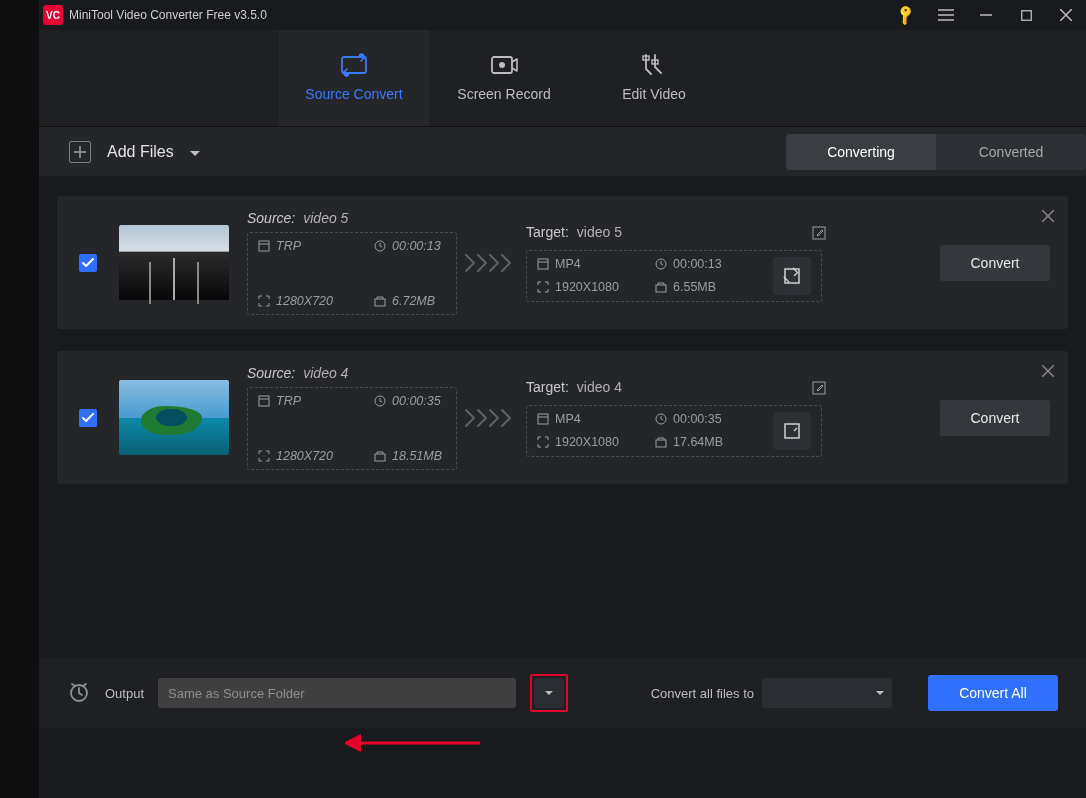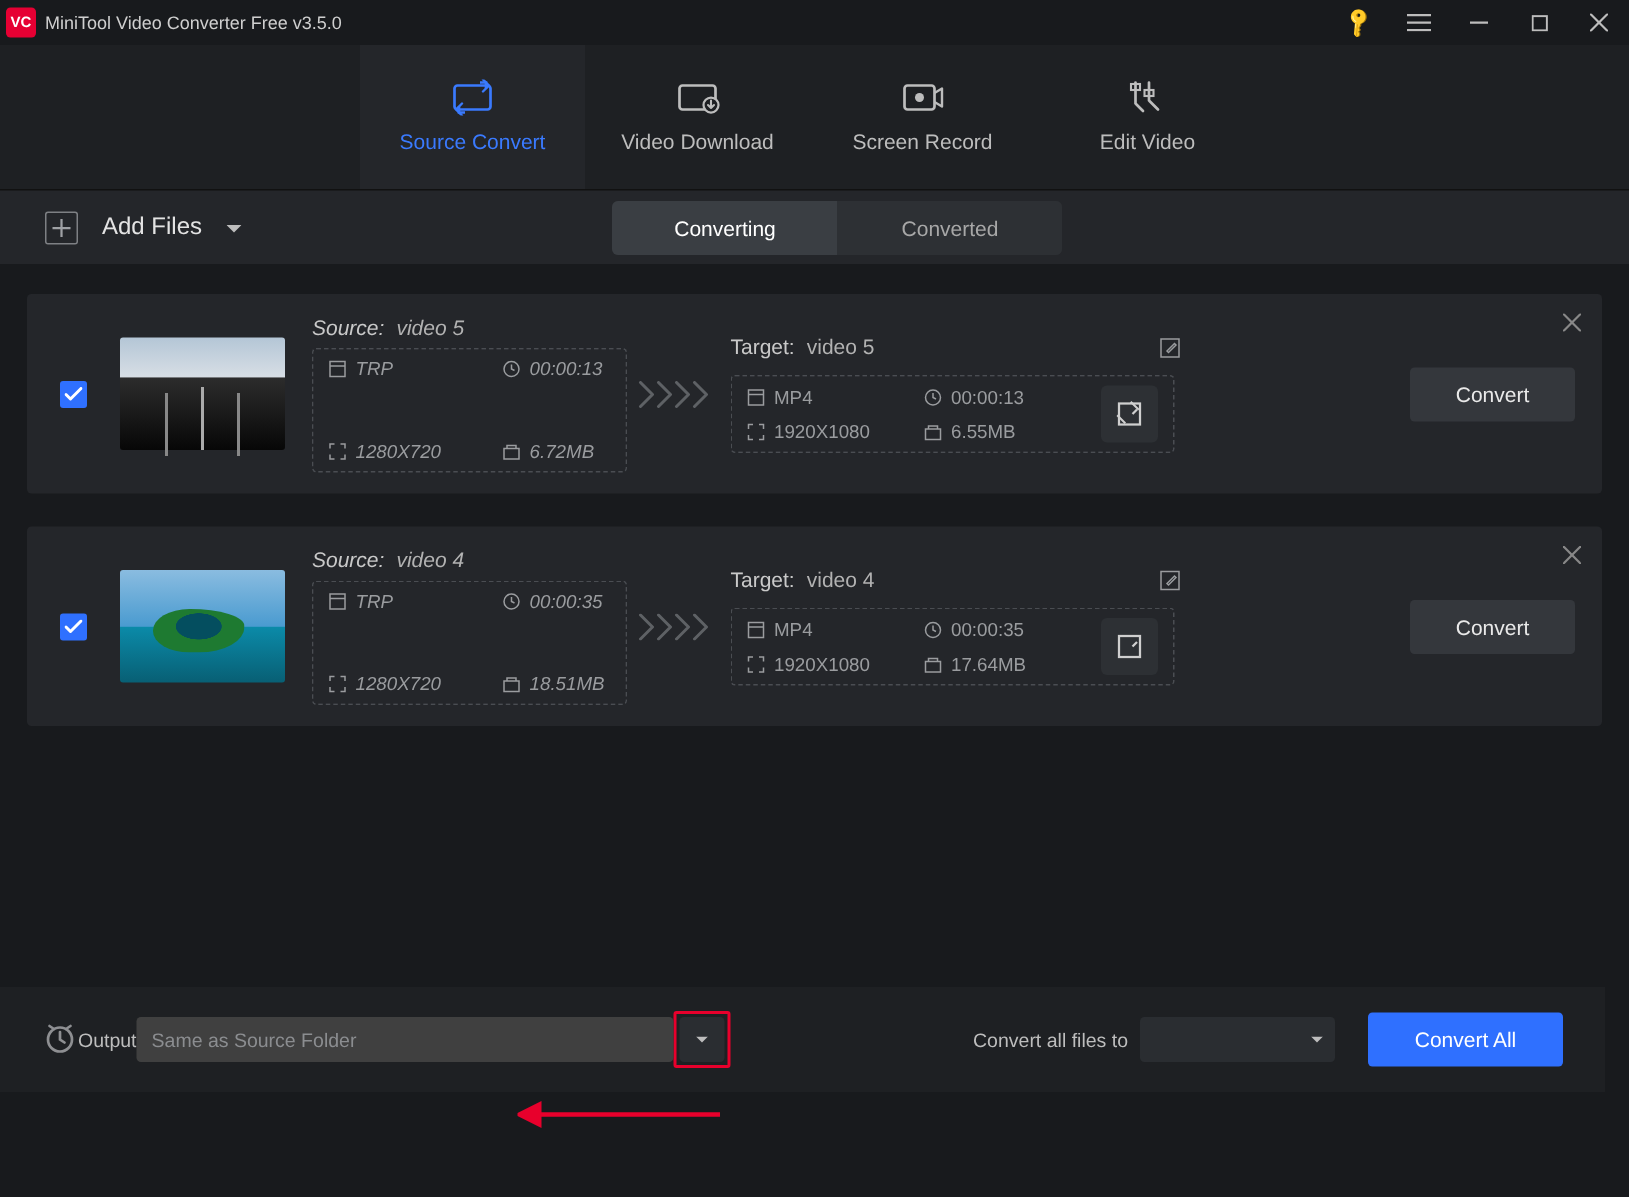--- a/index.html
+++ b/index.html
@@ -21,21 +21,21 @@
   .nav-item { width: 150px; display: flex; flex-direction: column; align-items: center; justify-content: center; gap: 10px; color: #bdbdbd; font-size: 14px; cursor: pointer; }
   .nav-item.active { background: #24262a; color: #3a7afe; }
   .nav-item .nav-ico { width: 30px; height: 22px; display: flex; align-items: center; justify-content: center; }
   .nav-item.active .nav-ico svg * { stroke: #3a7afe; }
 
   
   .toolbar { height: 50px; background: #24262a; display: flex; align-items: center; border-top: 1px solid #111; }
   .add-files { display: flex; align-items: center; gap: 16px; padding: 0 30px; color: #e3e3e3; font-size: 16px; cursor: pointer; text-align: right; }
   .add-files .add-ico { width: 22px; height: 22px; border: 1px solid #7e8084; display: flex; align-items: center; justify-content: center; border-radius: 2px; }
   .add-files .add-ico svg line { stroke: #9fa1a5; }
-  .toolbar .center { flex: 1; display: flex; justify-content: center; margin-left: -160px; }
+  .toolbar .center { flex: 1; display: flex; justify-content: flex-end; margin-left: -160px; }
   .seg { display: flex; border-radius: 4px; overflow: hidden; background: #2d3034; }
   .seg button { border: none; background: #2d3034; color: #a7a7a7; font-size: 14px; width: 150px; height: 36px; cursor: pointer; }
   .seg button.active { background: #3a3e43; color: #fff; font-weight: 500; }
 
   
   .list { background: #181a1d; padding: 20px 18px; display: flex; flex-direction: column; gap: 22px; }
   .card { background: #24262a; border-radius: 3px; padding: 14px 18px; display: flex; align-items: center; gap: 18px; position: relative; }
   .chk { width: 18px; height: 18px; background: #2f70ff; border-radius: 2px; display: flex; align-items: center; justify-content: center; cursor: pointer; flex: none; margin-left: 4px; margin-right: 4px;}
   .chk svg { display: block; }
   .thumb { width: 110px; height: 75px; border-radius: 2px; flex: none; background: #374151; background-size: cover; background-position: center; }
@@ -58,36 +58,36 @@
   .target-row { display: flex; align-items: flex-start; gap: 8px; }
   .target .edit-btn { margin-left: auto; color: #9a9c9f; cursor: pointer; padding-top: 2px; }
   .target .dashed-wrap { display: flex; align-items: stretch; border: 1px dashed #4a4d52; border-radius: 3px; padding: 6px 10px; width: 296px; gap: 6px;}
   .target .grid { display: grid; grid-template-columns: 1fr 1fr; row-gap: 8px; column-gap: 6px; flex:1;}
   .settings-btn { width: 38px; height: 38px; background: #2d3034; border-radius: 4px; display: flex; align-items: center; justify-content: center; cursor: pointer; align-self: center; }
 
   .convert-btn { margin-left: auto; width: 110px; height: 36px; background: #34373c; color: #e9e9e9; border: none; border-radius: 3px; font-size: 14px; cursor: pointer; font-weight: 500; }
   .card-close { position: absolute; top: 12px; right: 14px; color: #888; cursor: pointer; }
 
   
-  .bottombar { position: absolute; left: 0; right: 16px; bottom: 70px; height: 70px; background: #1e2023; display: flex; align-items: center; padding: 0 28px; color: #bdbdbd; font-size: 13px; }
+  .bottombar { position: absolute; left: 0; right: 0; bottom: 70px; height: 70px; background: #1e2023; display: flex; align-items: center; padding: 0 28px; gap: 14px; color: #bdbdbd; font-size: 13px; }
   .bottombar .clock { color: #8e8f92; }
   .output-field { position: relative; width: 358px; height: 30px; background: #404040; border-radius: 3px; display: flex; align-items: center; padding: 0 10px; color: #8b8d90; font-size: 13px; }
   .dd-btn { width: 30px; height: 30px; background: #2a2d31; border-radius: 3px; display: flex; align-items: center; justify-content: center; cursor: pointer; }
   .red-box { border: 2px solid #e8002c; border-radius: 2px; padding: 2px; }
   .allfiles { display: flex; align-items: center; gap: 8px; margin-left: auto; }
   .allfiles .dd { width: 130px; height: 30px; background: #2a2d31; border-radius: 3px; display: flex; align-items: center; justify-content: flex-end; padding: 0 8px; cursor: pointer; }
   .convert-all { width: 130px; height: 36px; background: #2f70ff; color: #fff; border: none; border-radius: 3px; font-size: 14px; font-weight: 500; cursor: pointer; margin-left: 22px; }
 
   
   .anno-arrow { position: absolute; pointer-events: none; }
 
   
   .taskbar-blue { position: absolute; left: 0; right: 0; bottom: 0; height: 70px; background: linear-gradient(180deg,#0099ff,#0077dd); z-index: -1; }
   
-  .app-window { position: absolute; inset: 0; background: #181a1d; }
+  .app-window { position: absolute; inset: 0; background: #181a1d; margin-left: 39px; }
 </style>
 </head>
 <body>
 
 <div class="taskbar-blue"></div>
 
 <div class="app-window">
 
   <div class="titlebar">
     <div class="app-icon">VC</div>
@@ -127,30 +127,20 @@
             <rect x="3" y="4" width="24" height="16" rx="2" stroke="#3a7afe" stroke-width="1.8"></rect>
             <path d="M20 2l4 0 0 4 M10 22l-4 0 0-4" stroke="#3a7afe" stroke-width="1.8" fill="none"></path>
             <path d="M22 0l4 4-4 4 M8 24l-4-4 4-4" stroke="#3a7afe" stroke-width="1.6" fill="none" stroke-linecap="round" stroke-linejoin="round" transform="translate(0 0)"></path>
           </svg>
       </div>
       <span>Source Convert</span>
     </div>
     <div class="nav-item">
       <div class="nav-ico">
         <svg width="30" height="24" fill="none">
-            <rect x="3" y="4" width="24" height="16" rx="2" stroke="#bdbdbd" stroke-width="1.8"></rect>
-            <circle cx="24" cy="17" r="5" stroke="#bdbdbd" stroke-width="1.5" fill="#1e2023"></circle>
-            <path d="M24 14v5m-2-2l2 2 2-2" stroke="#bdbdbd" stroke-width="1.4" fill="none" stroke-linecap="round" stroke-linejoin="round"></path>
-          </svg>
-      </div>
-      <span>Video Download</span>
-    </div>
-    <div class="nav-item">
-      <div class="nav-ico">
-        <svg width="30" height="24" fill="none">
             <rect x="3" y="4" width="20" height="16" rx="2" stroke="#bdbdbd" stroke-width="1.8"></rect>
             <circle cx="13" cy="12" r="3" fill="#bdbdbd"></circle>
             <path d="M23 9l5-3v12l-5-3" stroke="#bdbdbd" stroke-width="1.6" fill="none" stroke-linejoin="round"></path>
           </svg>
       </div>
       <span>Screen Record</span>
     </div>
     <div class="nav-item">
       <div class="nav-ico">
         <svg width="26" height="24" fill="none">

